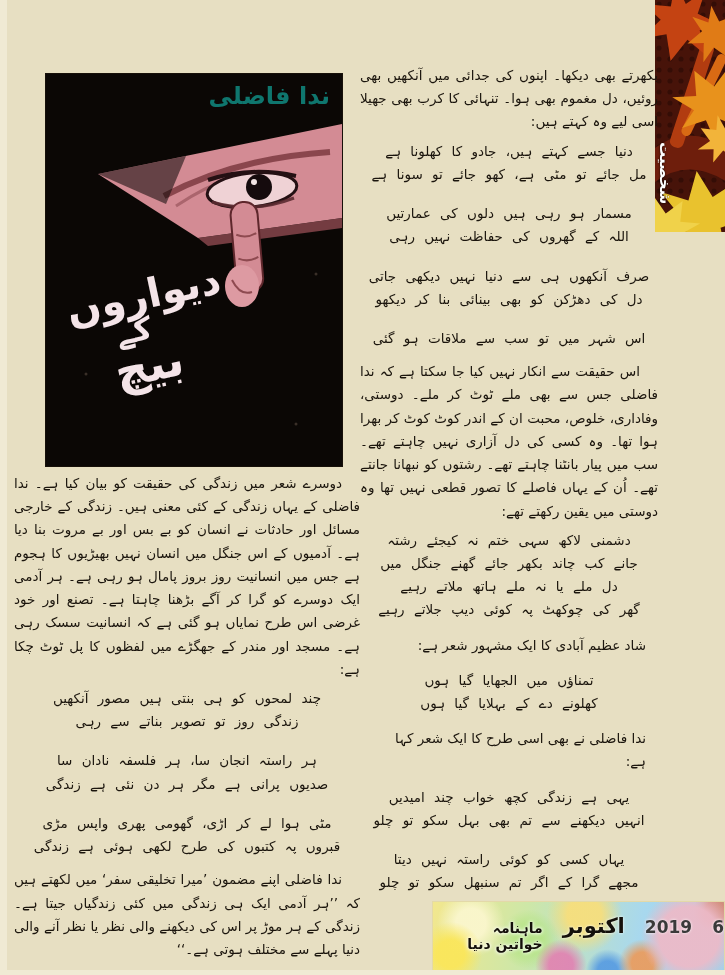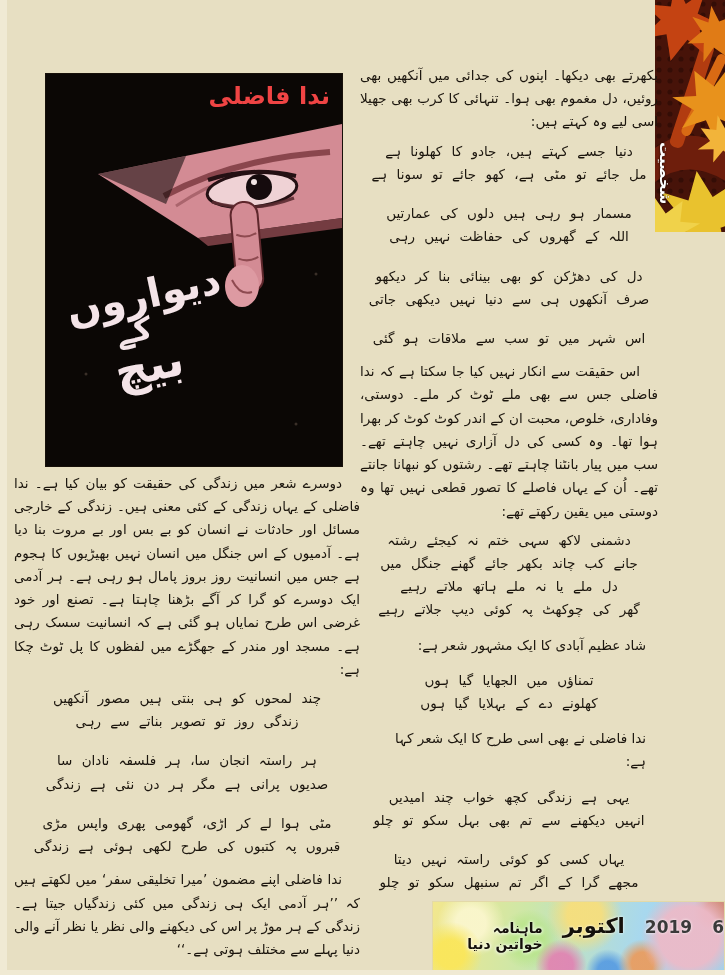--- a/index.html
+++ b/index.html
@@ -21,21 +21,21 @@
     writing-mode:vertical-rl;text-orientation:mixed;
     color:#ffffff;font-size:15px;font-weight:bold;letter-spacing:3px;
     text-shadow:0 0 2px #000;
   }
 
   
   .cover{position:absolute;left:46px;top:74px;width:296px;height:392px;background:#0b0705;box-shadow:0 0 0 1px #171009;}
   .cover-art{position:absolute;left:0;top:0;}
   .cover-author{
     position:absolute;top:8px;right:12px;
-    color:#ef4444;font-size:24px;font-weight:bold;letter-spacing:1px;
+    color:#0f766e;font-size:24px;font-weight:bold;letter-spacing:1px;
   }
   .cover-title{
     position:absolute;left:6px;top:200px;width:190px;
     transform:rotate(-12deg);
     color:#f4e4e8;font-weight:bold;text-align:center;line-height:1.05;
   }
   .ct1{font-size:40px;padding-left:8px;}
   .ct2{font-size:31px;margin-top:-4px;padding-right:26px;}
   .ct3{font-size:46px;margin-top:-4px;padding-right:10px;}
 
@@ -145,22 +145,22 @@
       <div class="pl">دنیا جسے کہتے ہیں، جادو کا کھلونا ہے</div>
       <div class="pl">مل جائے تو مٹی ہے، کھو جائے تو سونا ہے</div>
     </div>
 
     <div class="poem gap">
       <div class="pl">مسمار ہو رہی ہیں دلوں کی عمارتیں</div>
       <div class="pl">اللہ کے گھروں کی حفاظت نہیں رہی</div>
     </div>
 
     <div class="poem gap">
+      <div class="pl">صرف آنکھوں ہی سے دنیا نہیں دیکھی جاتی</div>
       <div class="pl">دل کی دھڑکن کو بھی بینائی بنا کر دیکھو</div>
-      <div class="pl">صرف آنکھوں ہی سے دنیا نہیں دیکھی جاتی</div>
     </div>
 
     <div class="poem gap">
       <div class="pl">اس شہر میں تو سب سے ملاقات ہو گئی</div>
     </div>
 
     <p class="prose indent">اس حقیقت سے انکار نہیں کیا جا سکتا ہے کہ ندا فاضلی جس سے بھی ملے ٹوٹ کر ملے۔ دوستی، وفاداری، خلوص، محبت ان کے اندر کوٹ کوٹ کر بھرا ہوا تھا۔ وہ کسی کی دل آزاری نہیں چاہتے تھے۔ سب میں پیار بانٹنا چاہتے تھے۔ رشتوں کو نبھانا جانتے تھے۔ اُن کے یہاں فاصلے کا تصور قطعی نہیں تھا وہ دوستی میں یقین رکھتے تھے:</p>
 
     <div class="poem">
       <div class="pl">دشمنی لاکھ سہی ختم نہ کیجئے رشتہ</div>

